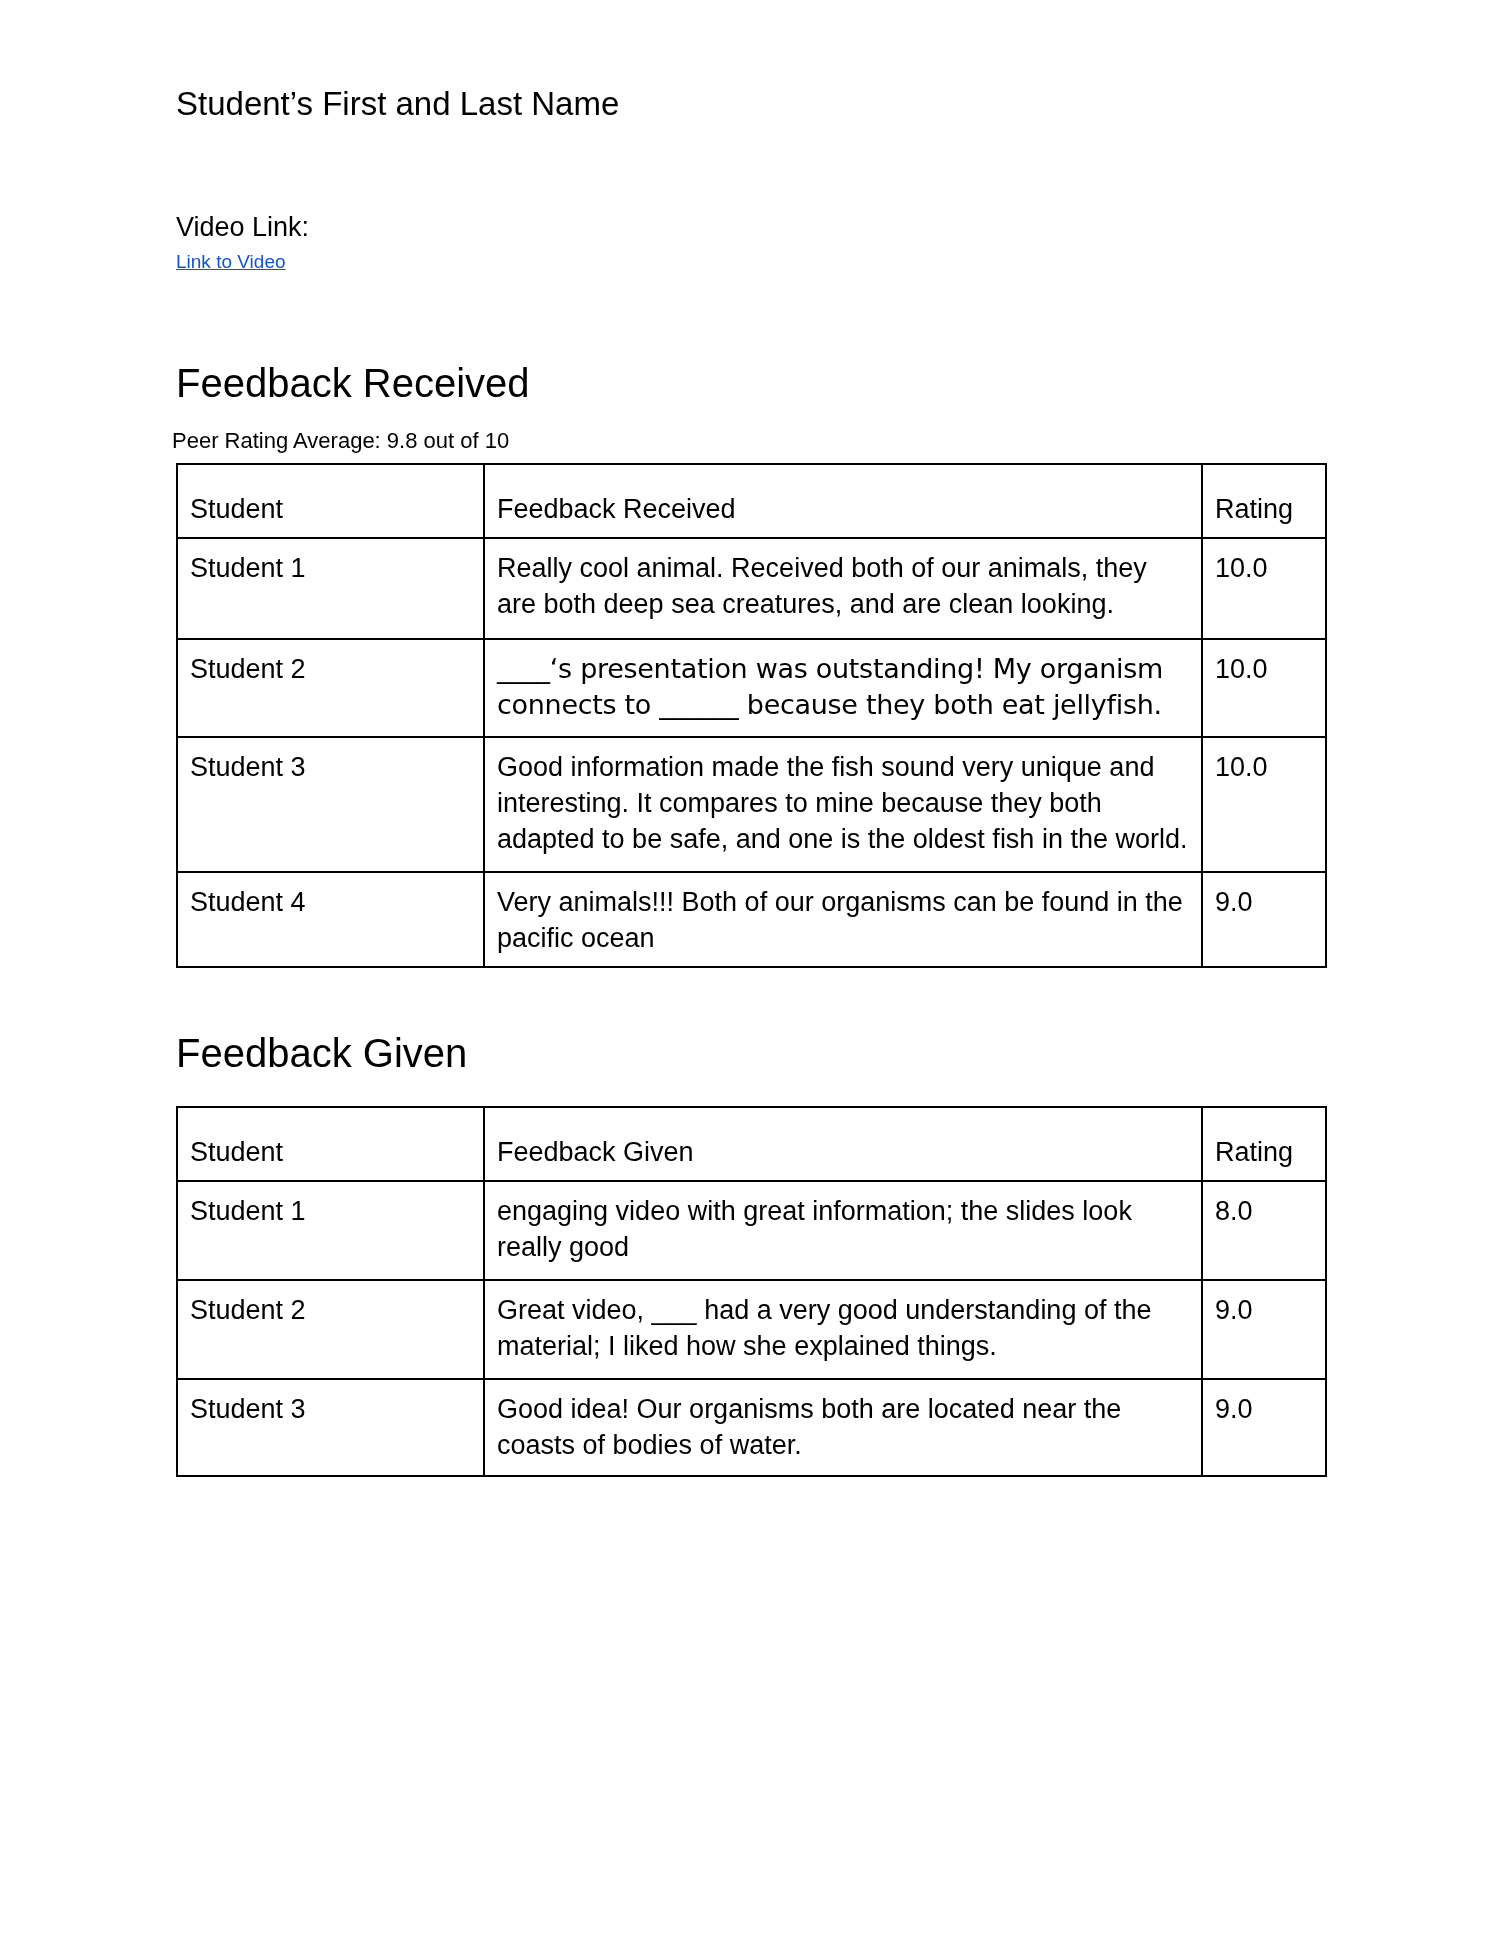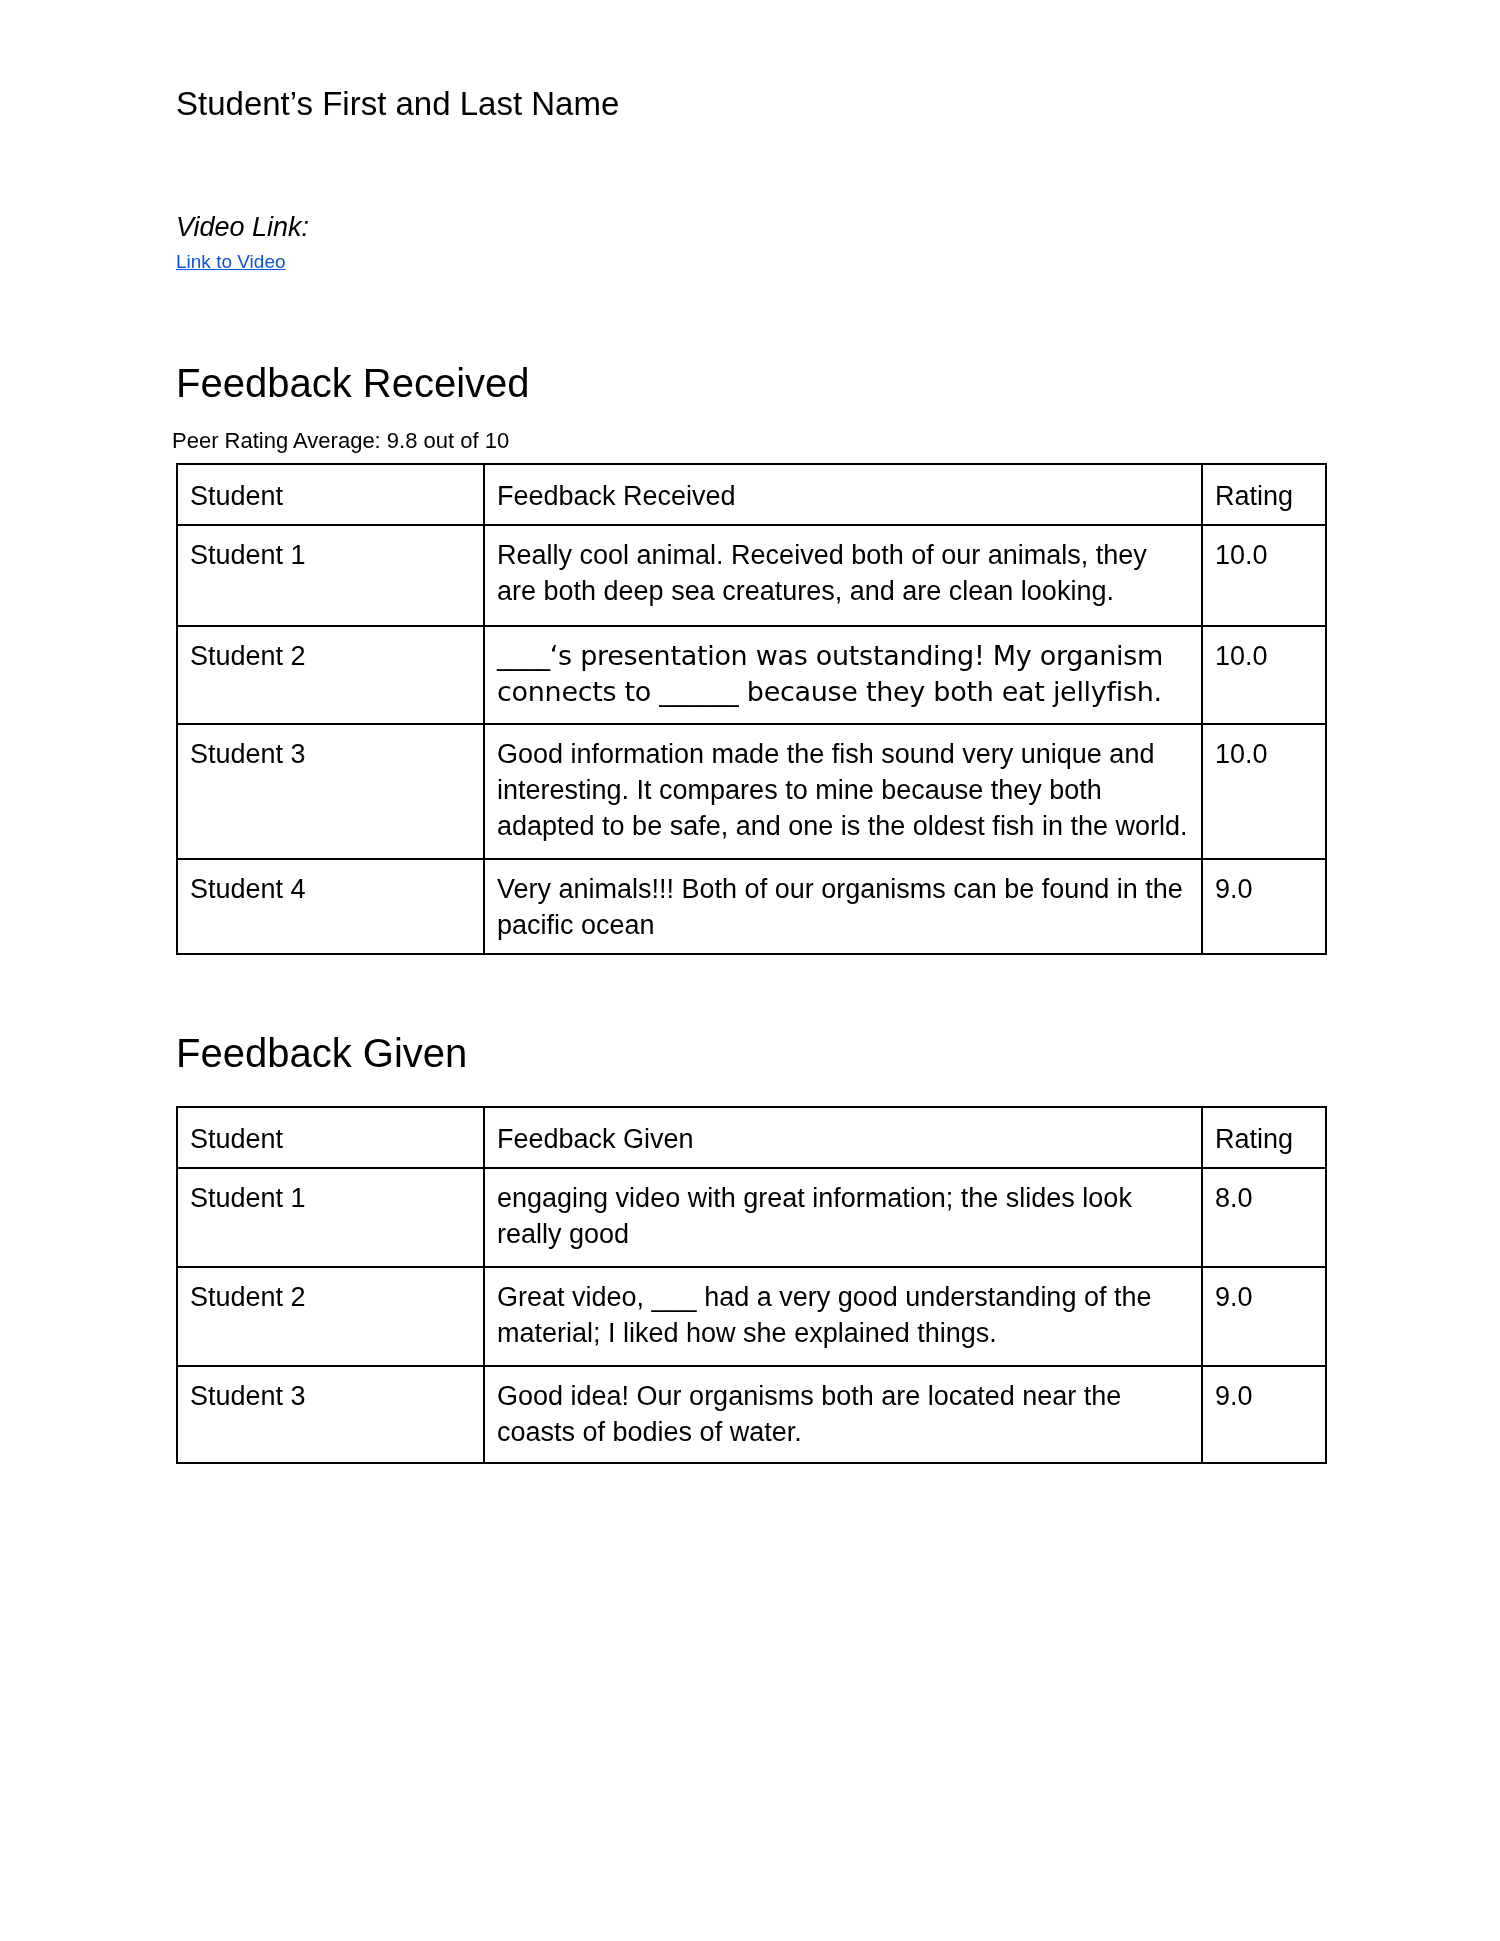--- a/index.html
+++ b/index.html
@@ -1,35 +1,35 @@
 <!DOCTYPE html>
 <html><head>
 <meta charset="utf-8">
 <style>
   html, body { margin: 0; padding: 0; background: #ffffff; }
   body { width: 1500px; height: 1941px; position: relative; overflow: hidden;
          font-family: "Liberation Sans", sans-serif; color: #000; }
   .abs { position: absolute; }
   .name-line { left: 176px; top: 88px; font-size: 33px; line-height: 32px; white-space: nowrap; }
-  .video-label { left: 176px; top: 211px; font-size: 27px; line-height: 32px; font-style: italic; }
+  .video-label { left: 176px; top: 211px; font-size: 27px; line-height: 32px; }
   .video-link { left: 176px; top: 246px; font-size: 19px; line-height: 32px; color: #1155cc; text-decoration: underline; cursor: pointer; }
   .h2 { left: 176px; font-size: 40px; line-height: 48px; white-space: nowrap; }
   .h2.received { top: 359px; }
   .h2.given { top: 1029px; }
   .avg { left: 172px; top: 425px; font-size: 22px; line-height: 32px; white-space: nowrap; }
 
   table.fb { position: absolute; left: 176px; border-collapse: collapse; table-layout: fixed; width: 1149px; }
   table.fb.received { top: 463px; }
   table.fb.given { top: 1106px; }
   table.fb col.c1 { width: 307px; }
   table.fb col.c2 { width: 718px; }
   table.fb col.c3 { width: 124px; }
   table.fb td { border: 2.5px solid #000; vertical-align: top; padding: 11px 12px 10px 12px;
                 font-size: 27px; line-height: 36px; box-sizing: border-box; }
-  table.fb tr.hdr td { height: 44px; padding-top: 13px; }
+  table.fb tr.hdr td { height: 44px; padding-top: 26px; }
   table.fb.received tr.r0 td { height: 101px; }
   table.fb.received tr.r1 td { height: 98px; }
   table.fb.received tr.r2 td { height: 135px; }
   table.fb.received tr.r3 td { height: 71px; }
   table.fb.given tr.r0 td { height: 99px; }
   table.fb.given tr.r1 td { height: 99px; }
   table.fb.given tr.r2 td { height: 97px; }
   .alt-font { font-family: "DejaVu Sans", sans-serif; font-size: 24px; letter-spacing: -0.3px; }
 </style>
 </head>

